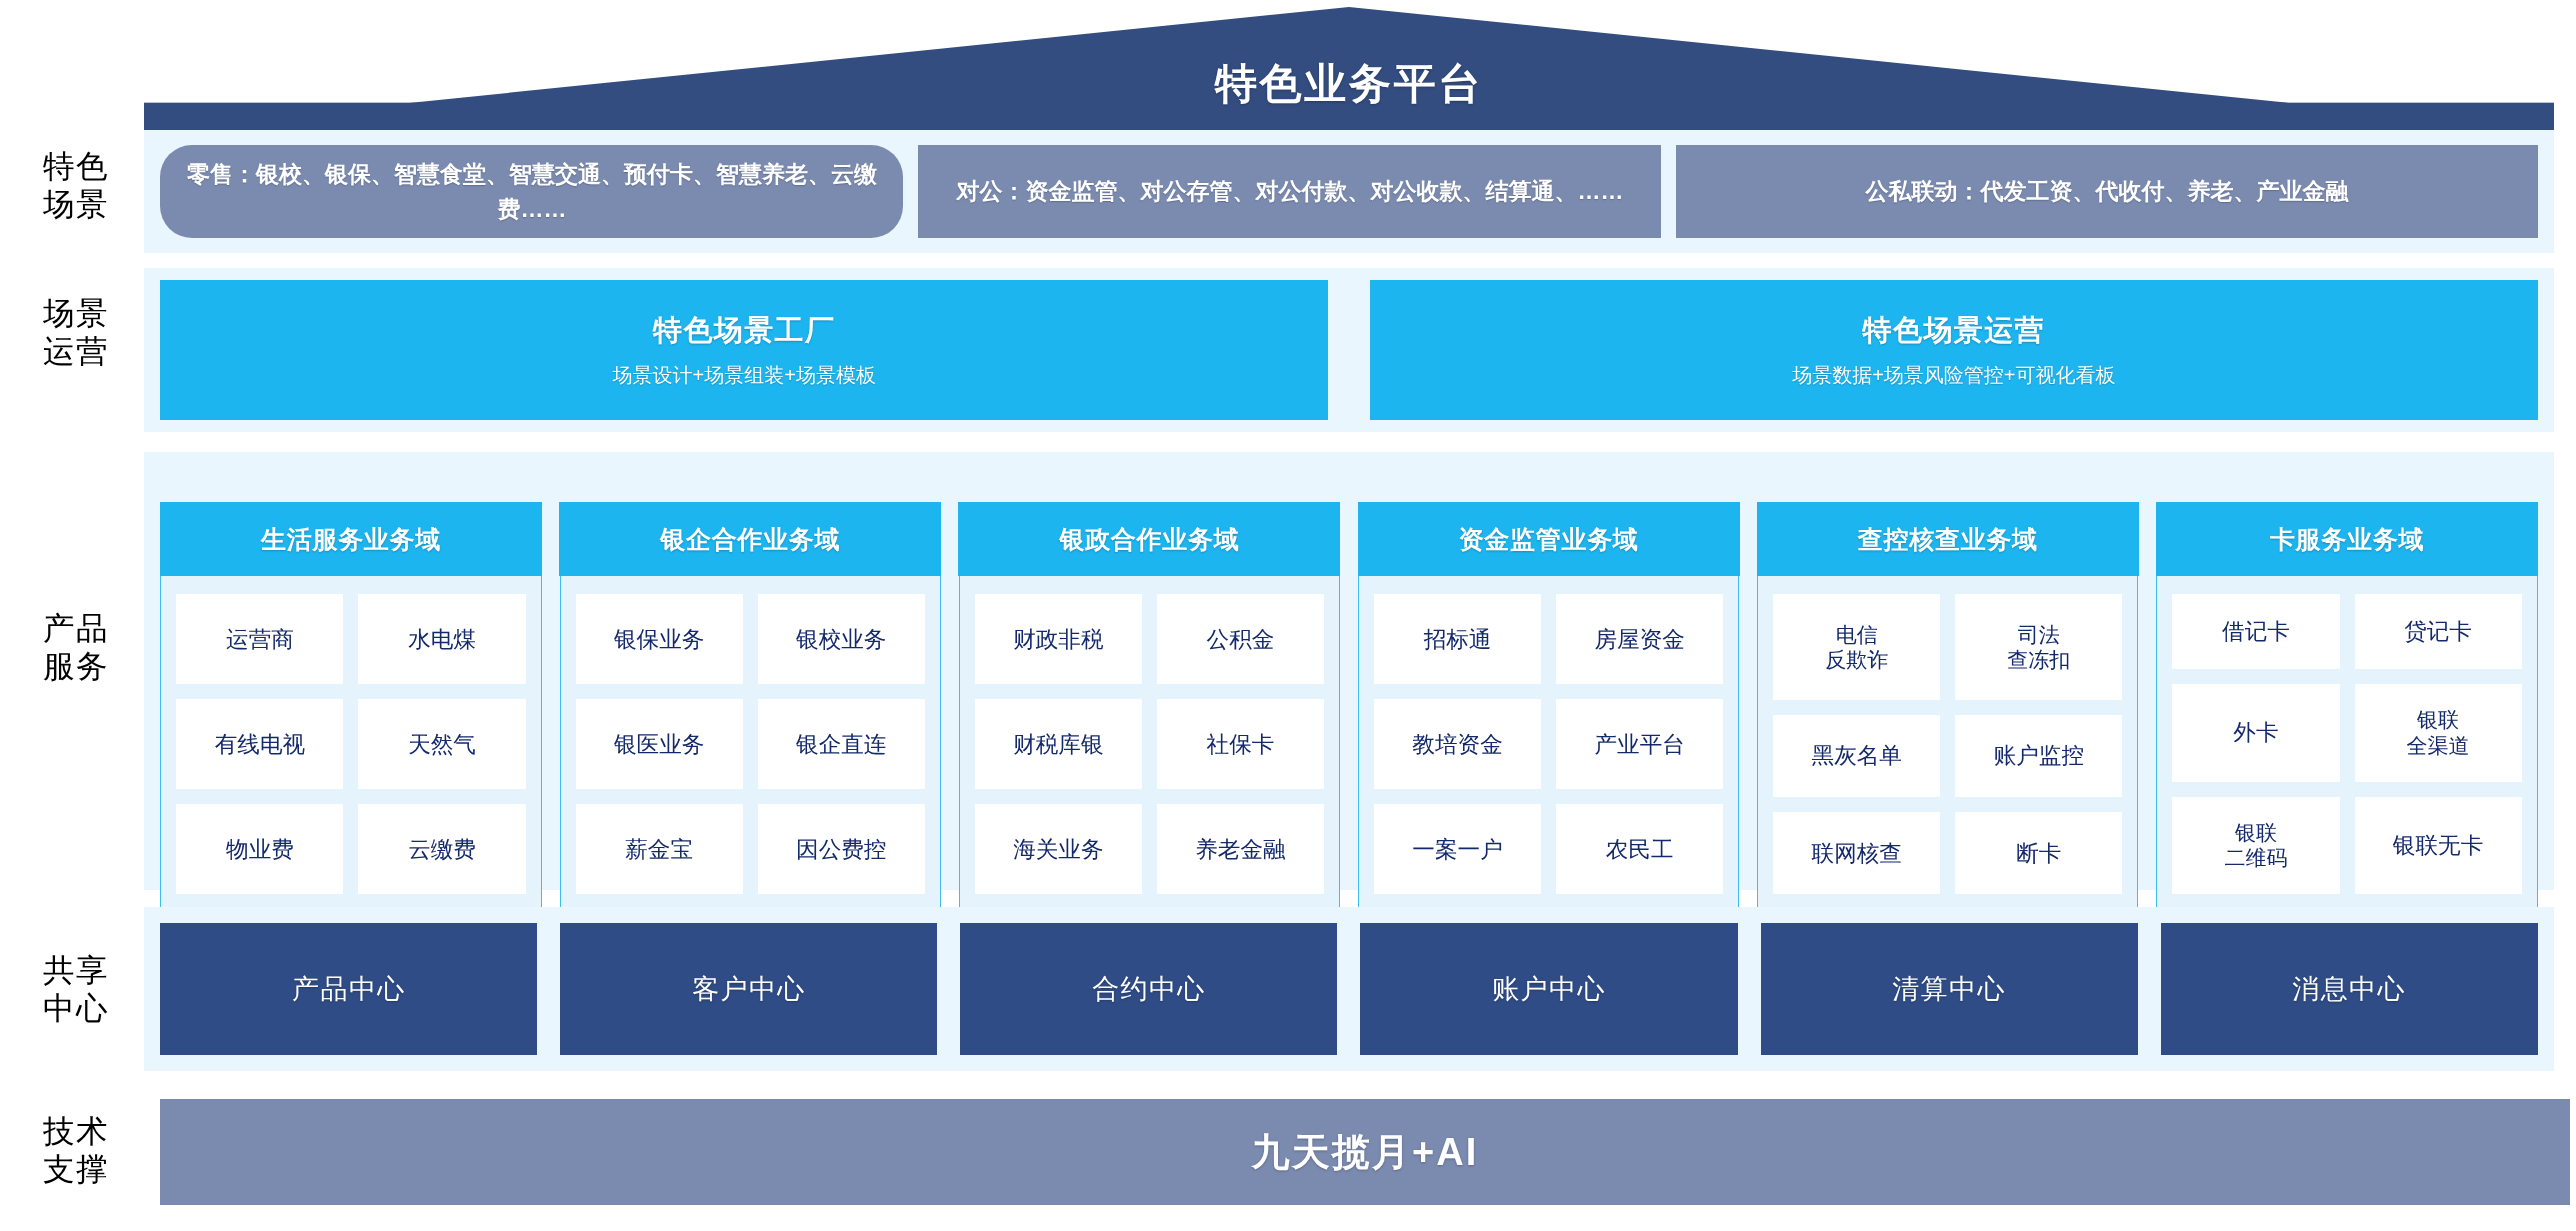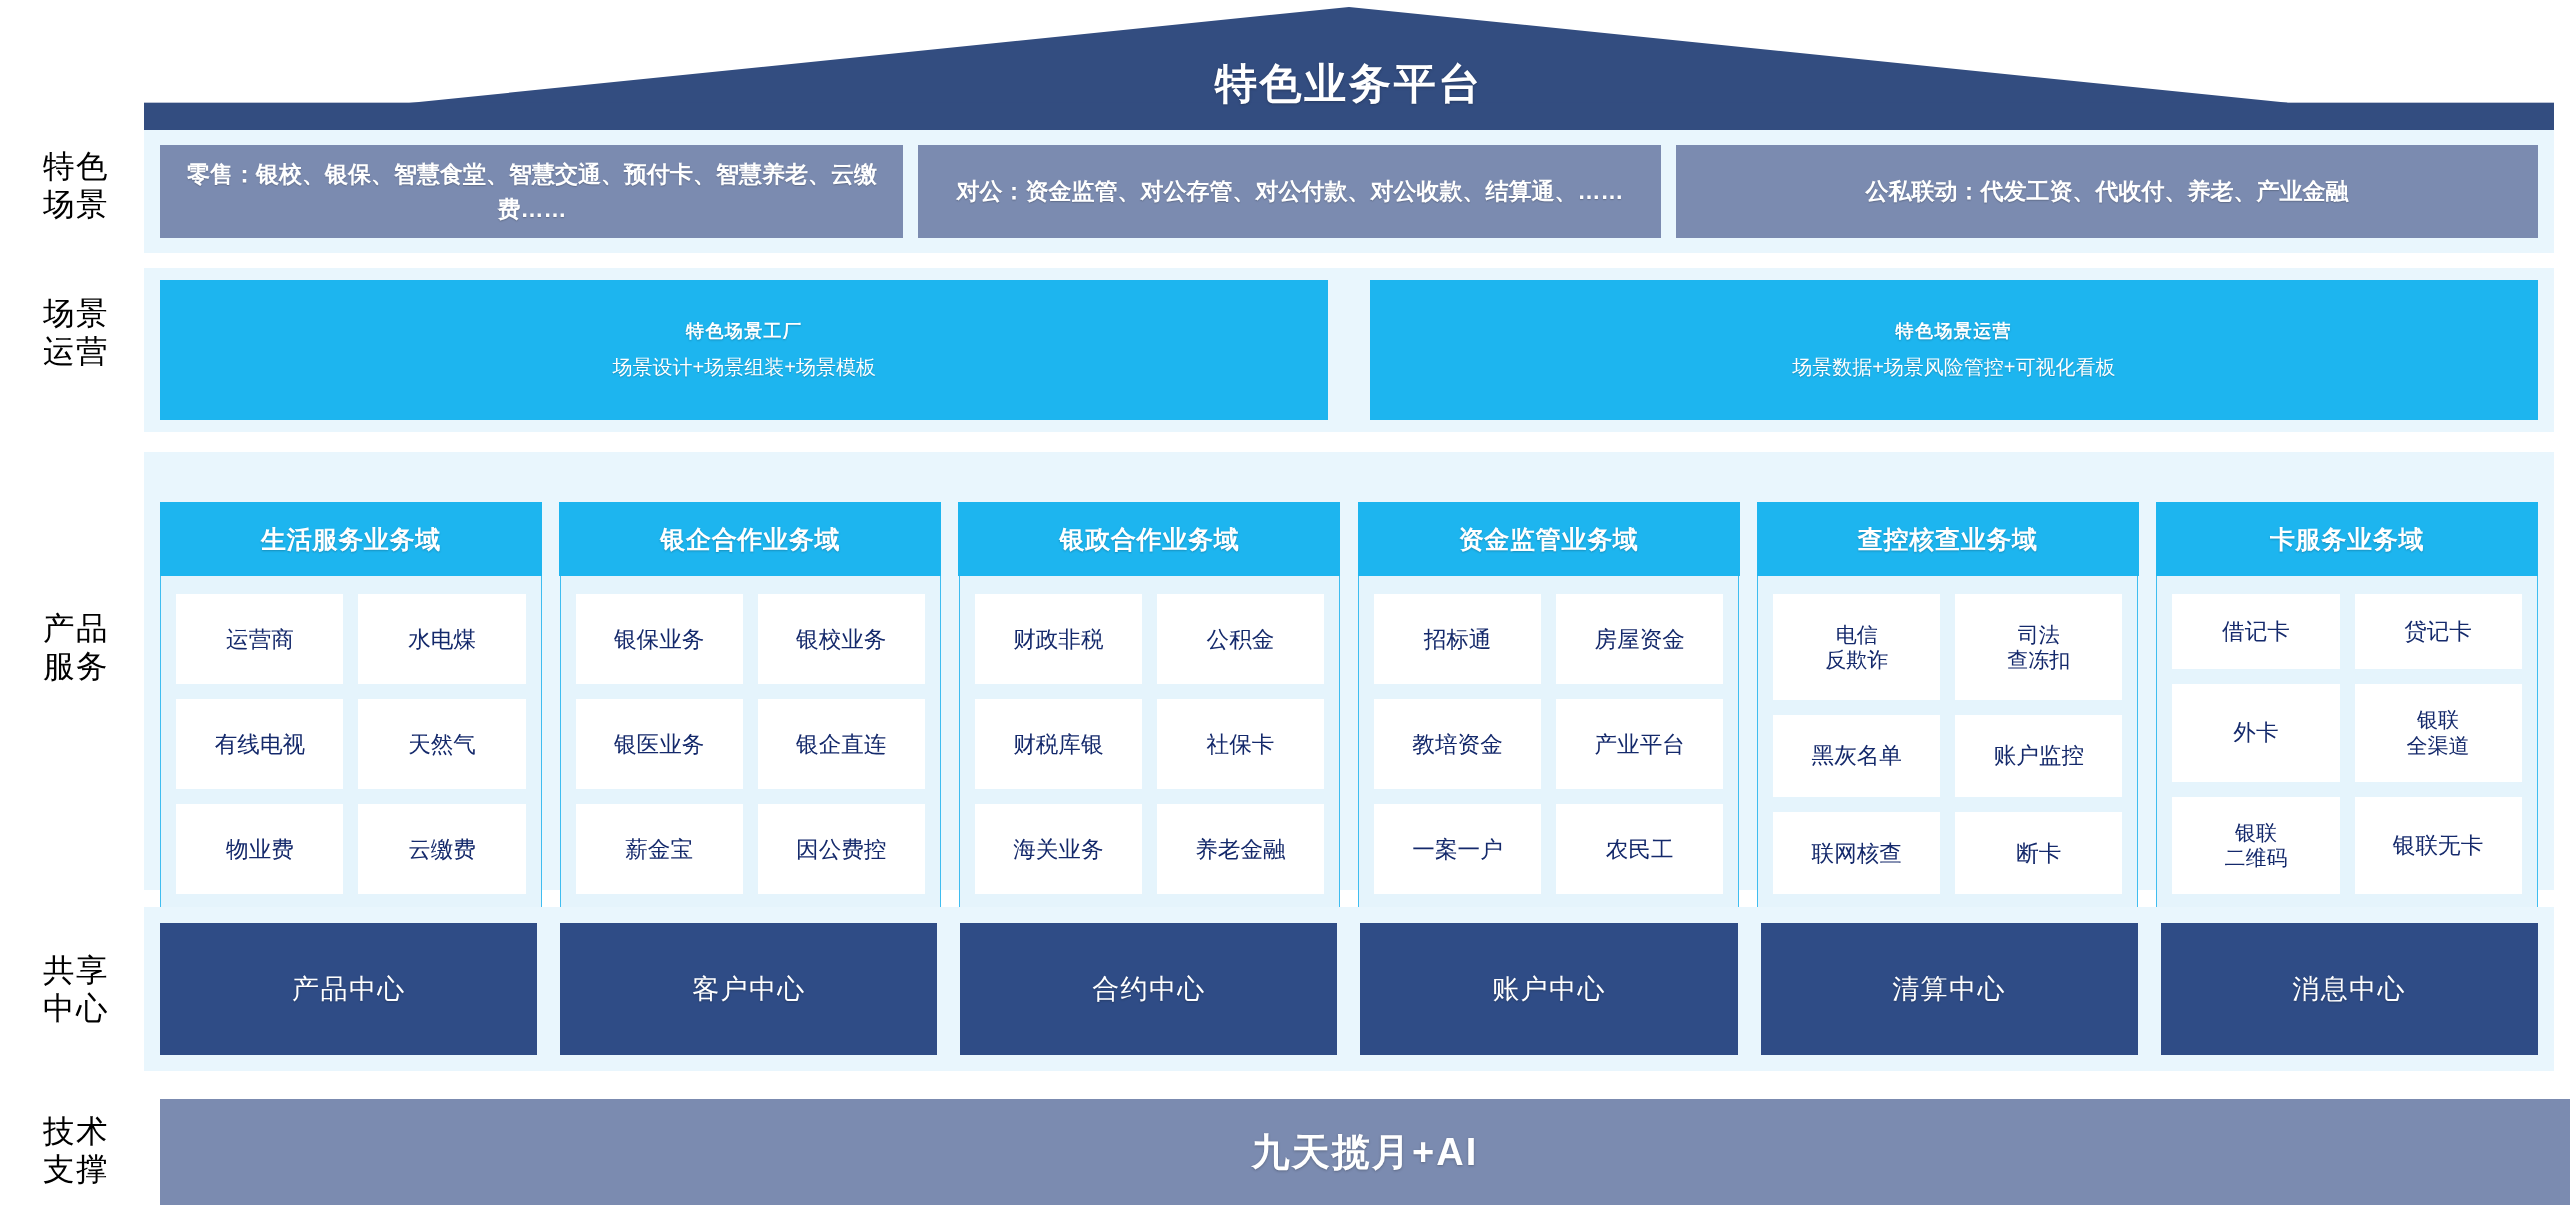--- a/index.html
+++ b/index.html
@@ -41,32 +41,32 @@
   }
 
   
   .scene-row{display:flex;align-items:stretch;height:100%;padding:15px 16.4px;box-sizing:border-box;gap:15px;}
   .scene-box{
     background:#7b8bb0;color:#ffffff;
     display:flex;align-items:center;justify-content:center;text-align:center;
     font-size:23px;font-weight:bold;line-height:1.5;padding:4.1px 18px;box-sizing:border-box;
     text-shadow:0 0.7px 1.4px rgba(0,0,0,.22);
   }
-  .scene-box.b1{flex:0 0 743px;}
+  .scene-box.b1{flex:0 0 743px;border-radius:32px;}
   .scene-box.b2{flex:0 0 743px;}
   .scene-box.b3{flex:1 1 auto;}
 
   
   .ops-row{display:flex;height:100%;padding:12.3px 16.4px;box-sizing:border-box;gap:42px;}
   .ops-box{
     flex:1 1 0;background:#1db5ef;color:#ffffff;
     display:flex;flex-direction:column;align-items:center;justify-content:center;
     text-align:center;
   }
-  .ops-title{font-size:18px;font-weight:bold;letter-spacing:1.4px;text-shadow:0 0.7px 2.1px rgba(0,0,0,.22);}
+  .ops-title{font-size:29px;font-weight:bold;letter-spacing:1.4px;text-shadow:0 0.7px 2.1px rgba(0,0,0,.22);}
   .ops-sub{font-size:20px;margin-top:11px;text-shadow:0 0.7px 1.4px rgba(0,0,0,.2);}
 
   
   .prod-row{display:flex;height:100%;padding:13.7px 16.4px;box-sizing:border-box;gap:18px;margin-top:37px;}
   .domain{
     flex:1 1 0;display:flex;flex-direction:column;
     border:1.4px solid #3fbdf0;background:#e5f4fc;box-sizing:border-box;
   }
   .domain-head{
     background:#1db5ef;color:#ffffff;font-size:25px;font-weight:bold;

